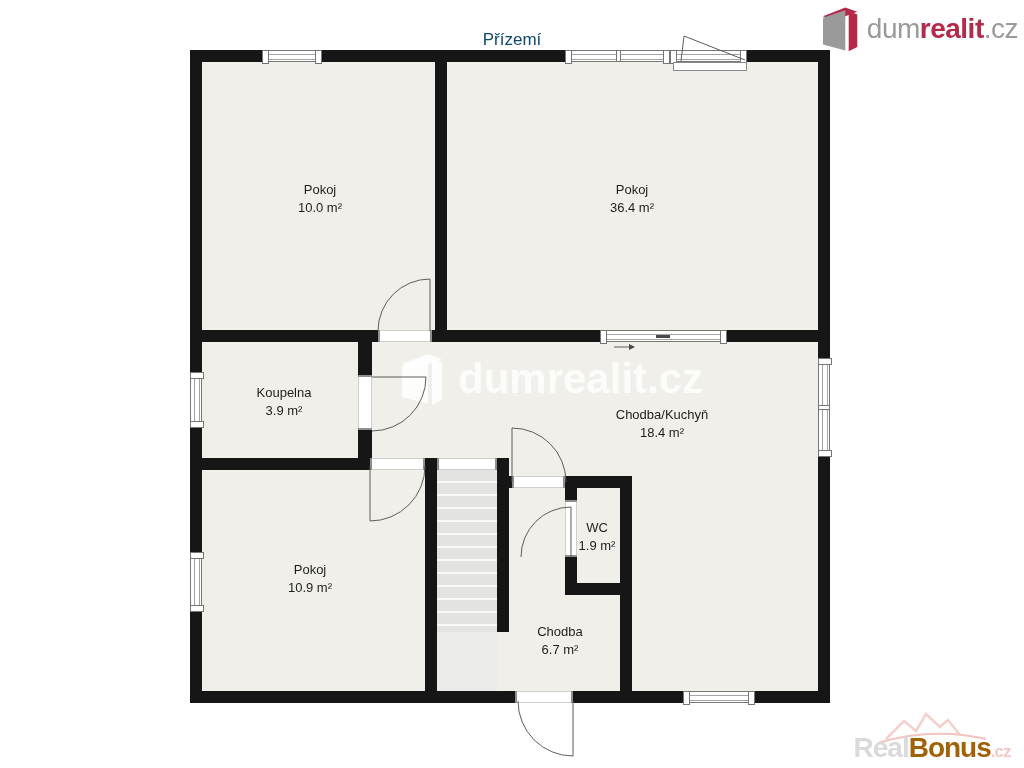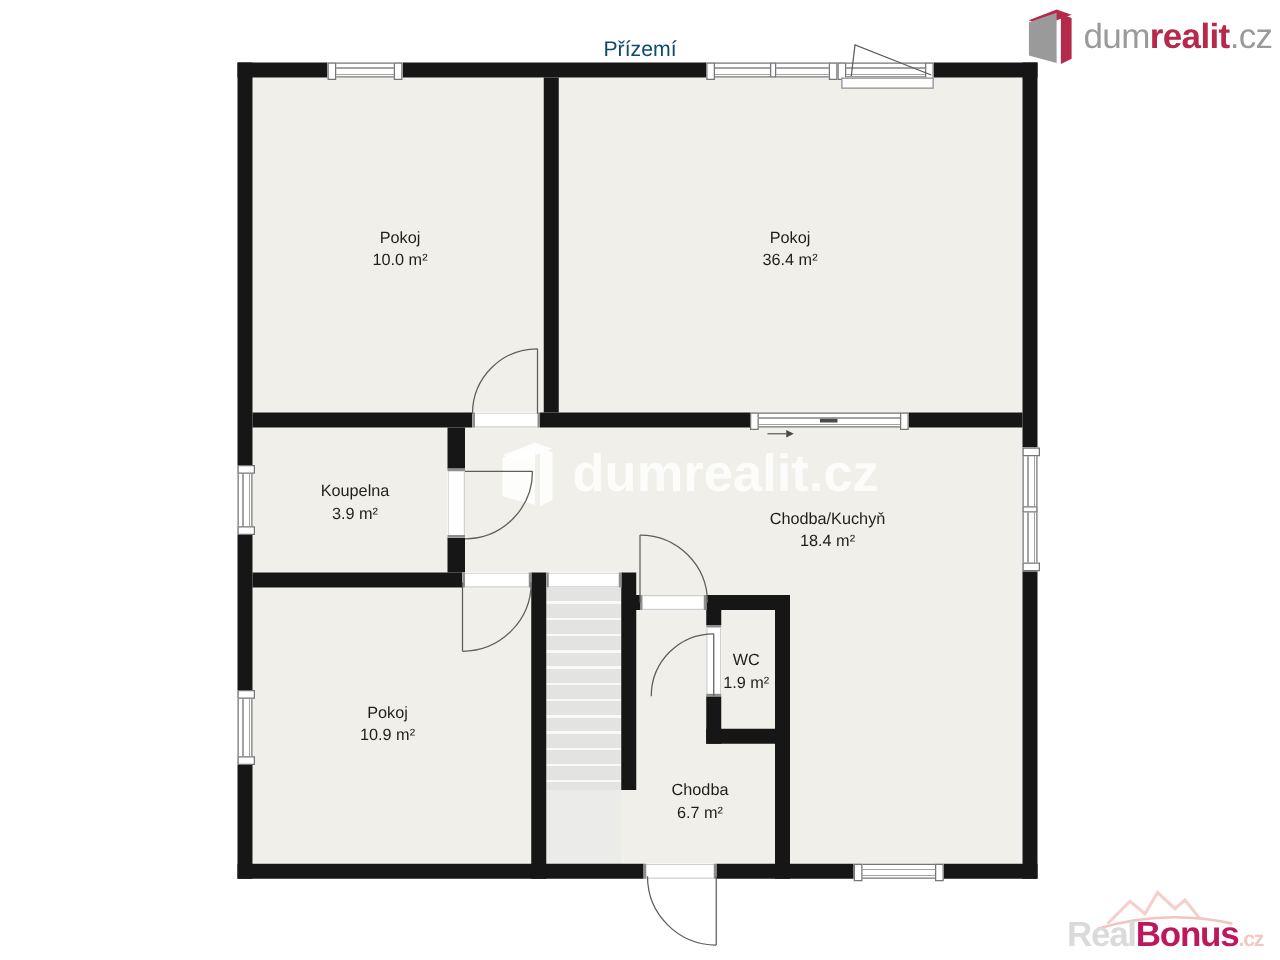--- a/index.html
+++ b/index.html
@@ -46,21 +46,21 @@
   .logo-tr .wordmark b { color:#b5294a; font-weight:700; }
 
   .wm-center { position:absolute; left:400px; top:352px; display:flex; align-items:center; gap:12px; z-index:2; }
   .wm-center .wm-text { font-size:42px; font-weight:700; letter-spacing:0;
                         color:rgba(255,255,255,0.8); white-space:nowrap; }
 
   .wm-corner { position:absolute; right:12px; bottom:4px; width:160px; text-align:center; z-index:10; }
   .wm-corner svg { display:block; margin:0 auto -15px auto; }
   .wm-corner .wm-line { font-weight:700; font-size:28px; letter-spacing:-1px; white-space:nowrap; }
   .wm-corner .g { color:#dadada; }
-  .wm-corner .p { color:#be185d; }
+  .wm-corner .p { color:#a16207; }
   .wm-corner .cz { font-size:17px; color:#f2c8c4; font-weight:700; }
 </style>
 </head>
 <body>
 
 <div id="stage">
 
   <div class="plan-title">Přízemí</div>
 
   <div class="logo-tr">

